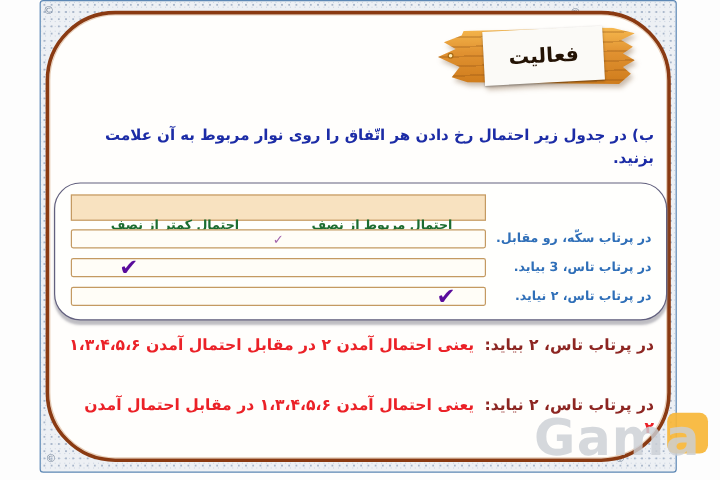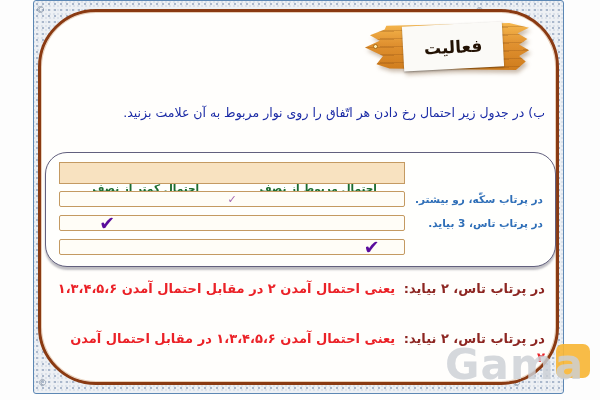--- a/index.html
+++ b/index.html
@@ -32,21 +32,21 @@
         background:repeating-linear-gradient(178deg,rgba(130,70,15,.25) 0 1.5px,transparent 1.5px 8px);}
   .paper{position:absolute;left:23%;top:2%;width:61%;height:96%;background:#fbfaf7;
         transform:rotate(-3deg);box-shadow:0 1px 2px rgba(0,0,0,.35);
         display:flex;align-items:center;justify-content:center;z-index:2;}
   .paper span{font-size:17px;font-weight:bold;color:#231204;direction:rtl;}
   .nail{position:absolute;left:5%;top:44%;width:5px;height:5px;border-radius:50%;
         background:#ffedb8;border:1px solid #a86a14;z-index:3;}
 
   
   .instruction{position:absolute;left:55px;right:55px;top:104px;z-index:3;
-        direction:rtl;text-align:right;font-size:12.5px;font-weight:normal;color:#1c2ca6;line-height:1.5;}
+        direction:rtl;text-align:right;font-size:12.5px;font-weight:bold;color:#1c2ca6;line-height:1.5;}
 
   
   .ptable{position:absolute;left:45px;top:152px;width:511px;height:115px;z-index:3;
         background:#fffffd;border:1.6px solid #62607e;border-radius:22px;
         box-shadow:0 3px 2px rgba(110,110,125,.45);}
   .hdr{position:absolute;left:13px;top:9px;width:346px;height:22px;direction:rtl;
         background:#f8e2c0;border:1px solid #c49a62;display:flex;}
   .hcell{flex:1;display:flex;align-items:center;justify-content:center;
         font-size:10.5px;font-weight:bold;color:#1c6c30;white-space:nowrap;margin-top:25px;}
   .hcell:not(:first-child){border-right:1px solid rgba(196,154,98,.55);}
@@ -134,22 +134,23 @@
         </div>
       <div class="cell">
           <span class="check-big"></span>
         </div>
       <div class="cell">
           <span class="check-big"></span>
         </div>
     </div>
 
     <div class="rowlabels">
-      <div class="rlabel">در پرتاب سکّه، رو بیشتر.</div>
+      <div class="rlabel">در پرتاب سکّه، رو مقابل.</div>
       <div class="rlabel">در پرتاب تاس، 3 بیاید.</div>
+      <div class="rlabel">در پرتاب تاس، ۲ نیاید.</div>
     </div>
   </div>
 
   <div class="note n1">
     <span class="pfx">در پرتاب تاس، ۲ بیاید:</span>
     <span class="body">یعنی احتمال آمدن ۲ در مقابل احتمال آمدن ۱،۳،۴،۵،۶</span>
   </div>
   <div class="note n2">
     <span class="pfx">در پرتاب تاس، ۲ نیاید:</span>
     <span class="body">یعنی احتمال آمدن ۱،۳،۴،۵،۶ در مقابل احتمال آمدن ۲</span>

